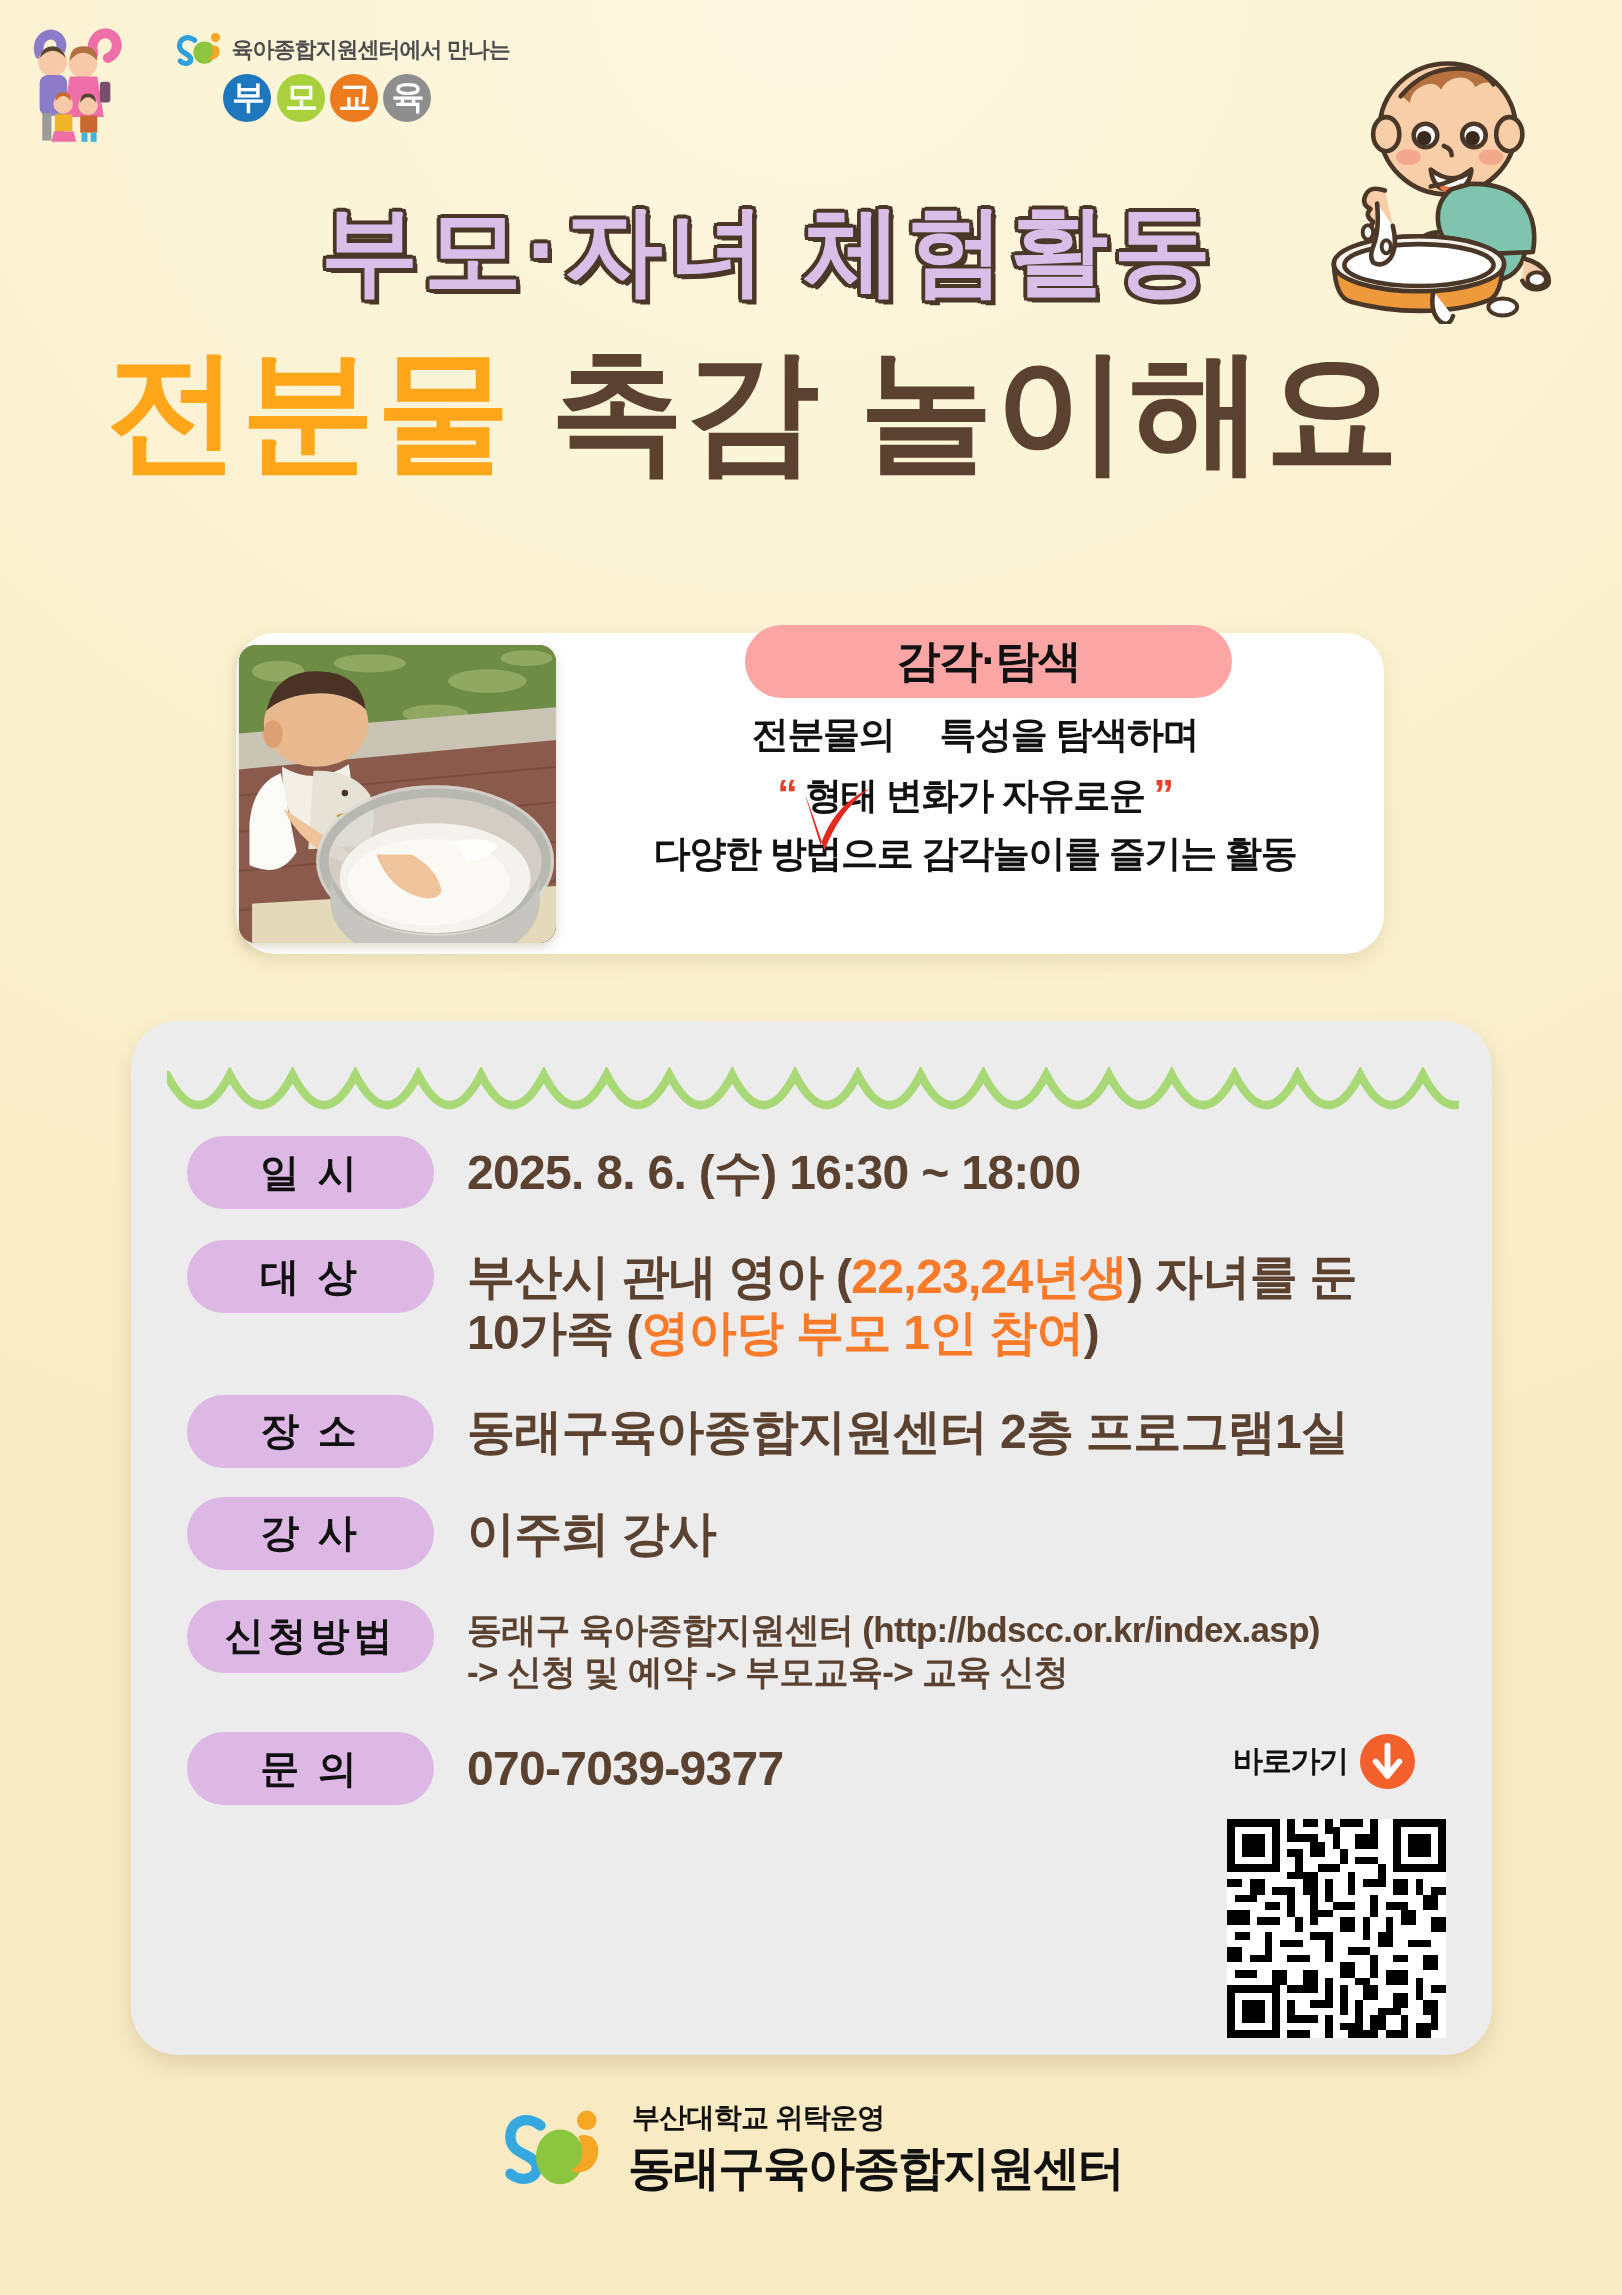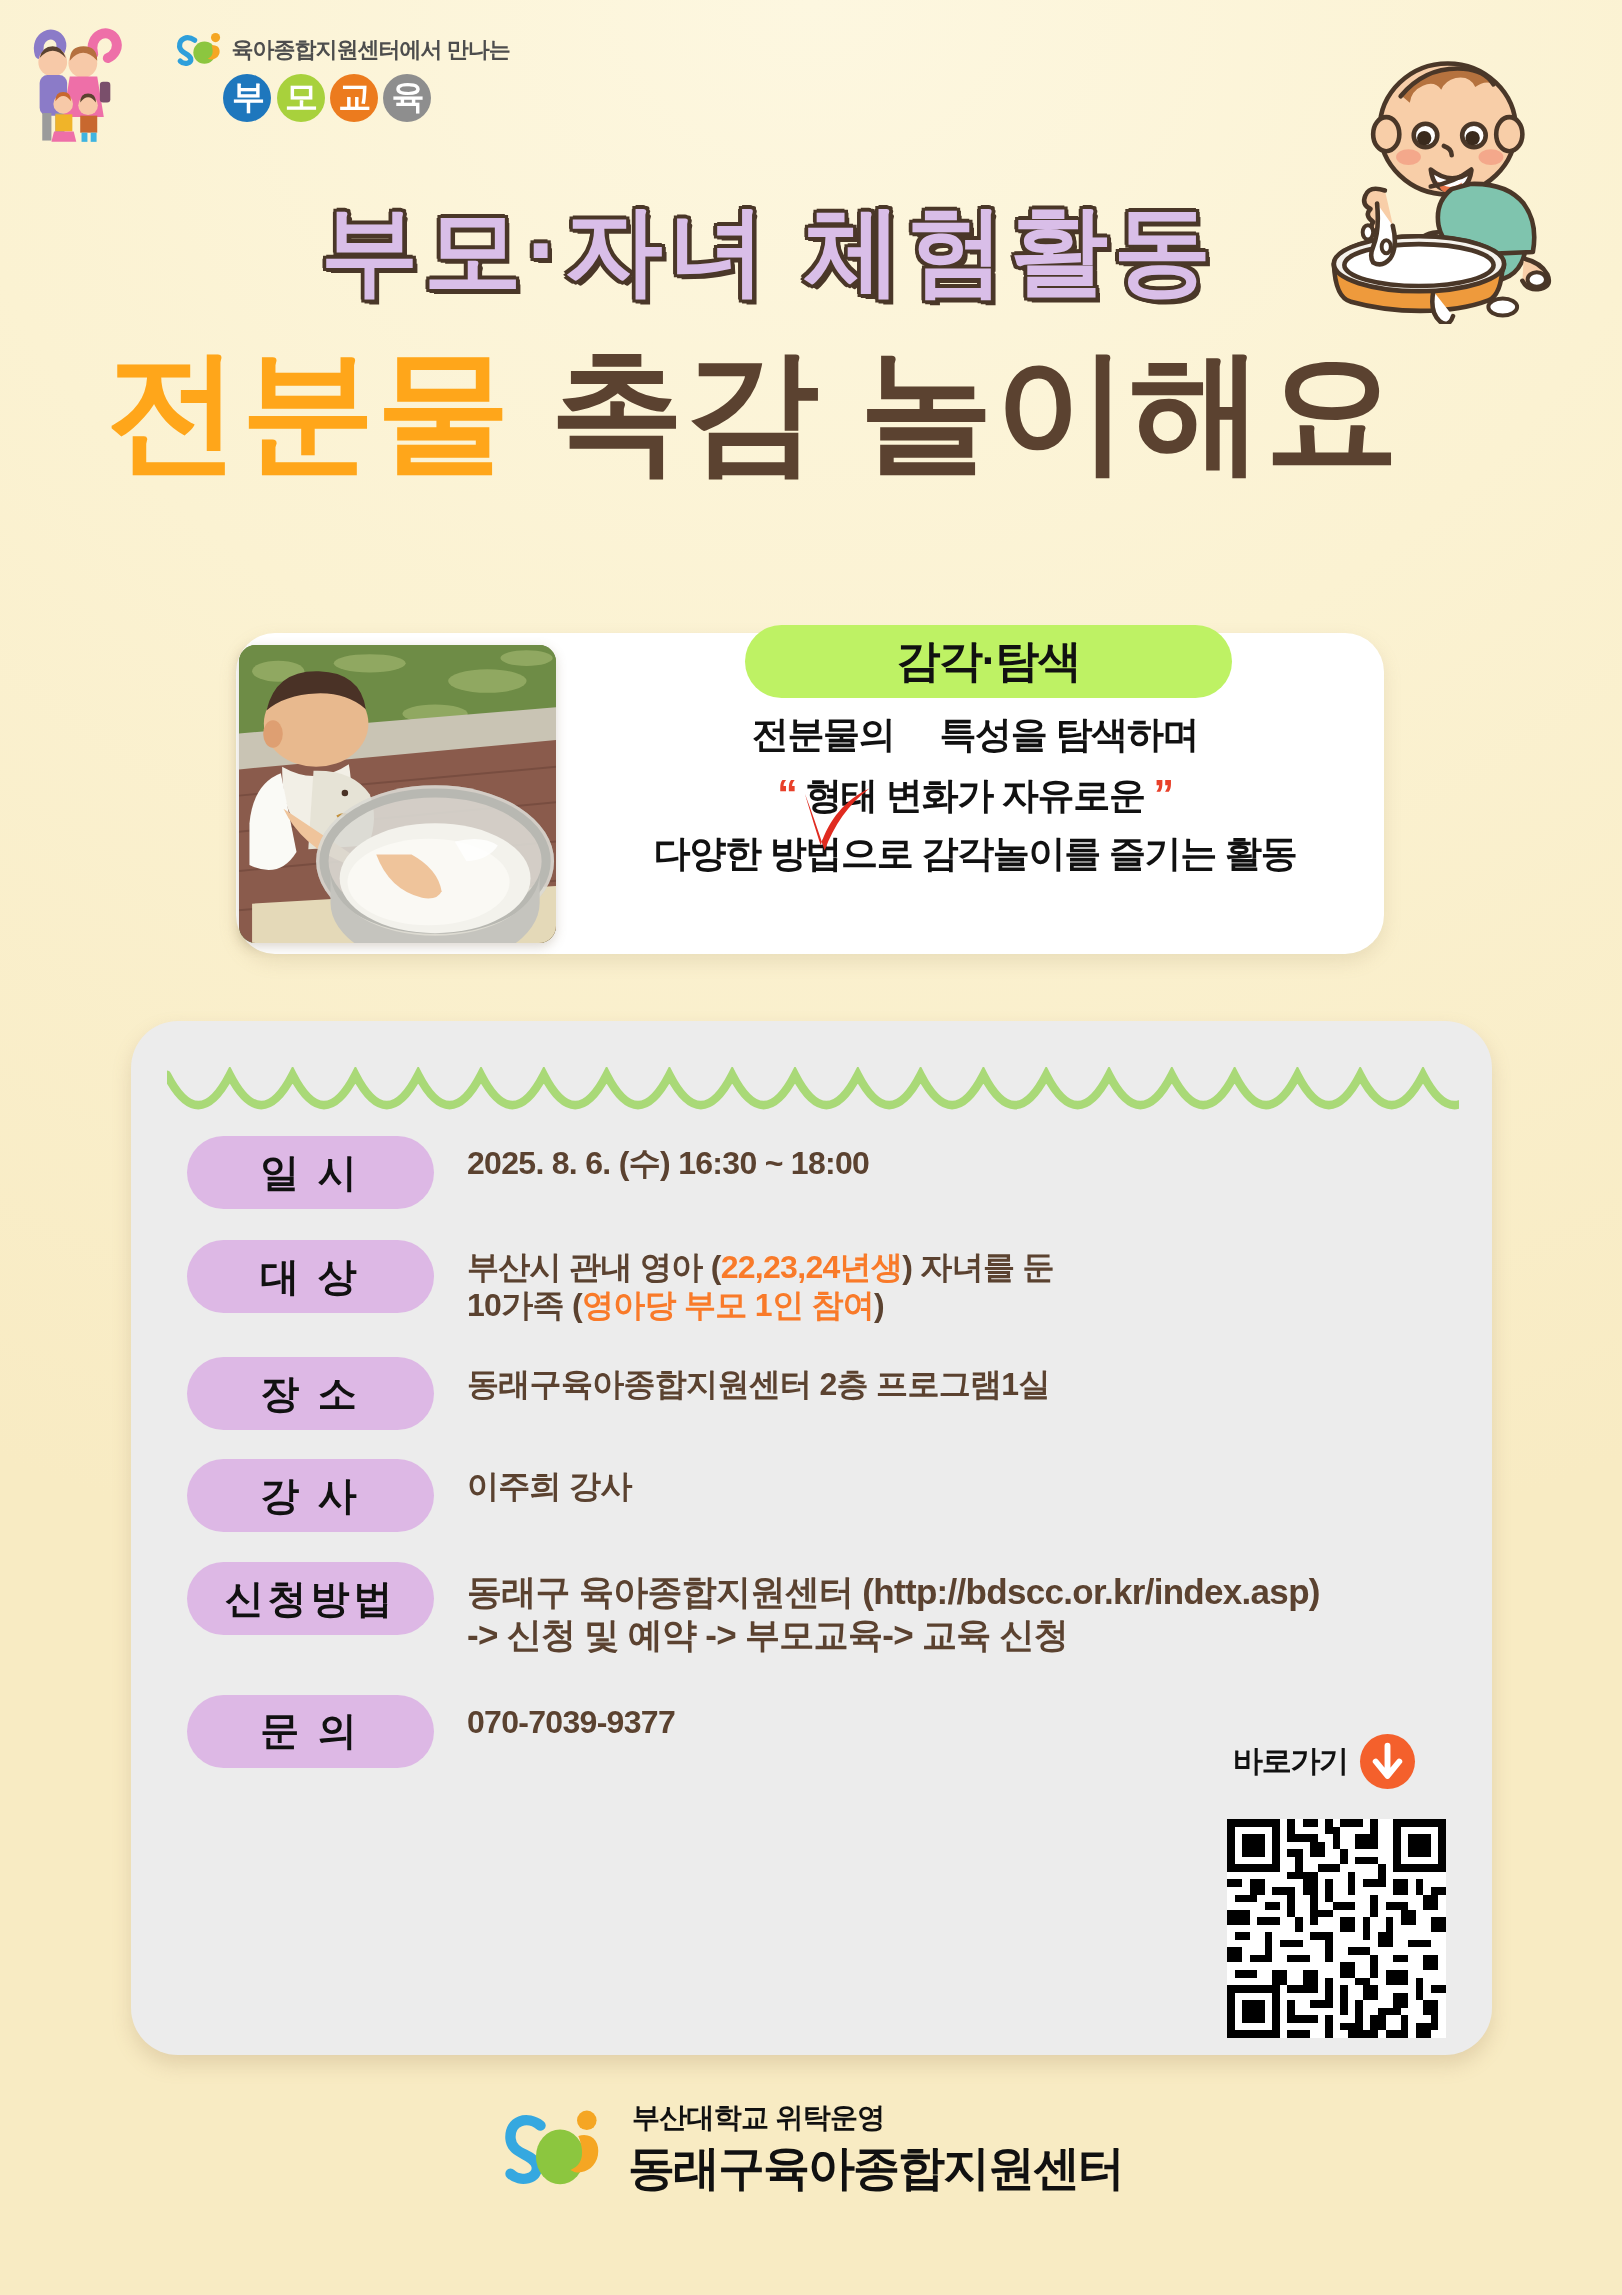--- a/index.html
+++ b/index.html
@@ -59,21 +59,21 @@
   }
   .photo{
     position:absolute; left:239px; top:645px; width:317px; height:298px;
     border-radius:17px; overflow:hidden;
     box-shadow:0 3.9px 10.5px rgba(120,100,70,.25);
     background:#8FA06A;
   }
   .photo svg{ display:block; width:100%; height:100%; }
   .badge{
     position:absolute; left:745px; top:625px; width:487px; height:73px;
-    background:#bef264; border-radius:37px;
+    background:#fca5a5; border-radius:37px;
     display:flex; align-items:center; justify-content:center;
     color:#111; font-size:44px; font-weight:700; letter-spacing:-1.3px;
   }
   .desc-text{
     position:absolute; left:563px; top:707px; width:824px;
     text-align:center; color:#111;
     font-size:37px; font-weight:700; letter-spacing:-1.3px; line-height:1.52;
   }
   .desc-text .q{ color:#E8402A; font-size:41px; font-weight:700; }
   .check-mark{ position:absolute; left:797px; top:782px; width:79px; height:79px; }
@@ -88,21 +88,21 @@
   .row{
     display:flex; align-items:flex-start; padding-left:56px; margin-bottom:3.9px;
   }
   .pill{
     flex:0 0 auto; width:247px; height:73px; background:#DDB8E5;
     border-radius:39px; display:flex; align-items:center; justify-content:center;
     color:#111; font-size:39px; font-weight:700; letter-spacing:3.9px;
   }
   .val{
     margin-left:33px; color:#5B4230; font-weight:700;
-    font-size:32px; letter-spacing:-0.7px; line-height:1.17; padding-top:9.2px;
+    font-size:48px; letter-spacing:-0.7px; line-height:1.17; padding-top:9.2px;
   }
   .val.sm{ font-size:39px; }
   .val.xs{ font-size:35px; line-height:1.22; }
   .val .or{ color:#F97A29; }
   
   .r-ilsi   { margin-top:115px; }
   .r-daesang{ margin-top:31px; }
   .r-jangso { margin-top:33px; }
   .r-gigan  { margin-top:33px; }
   .r-bangbeop{ margin-top:30px; }

